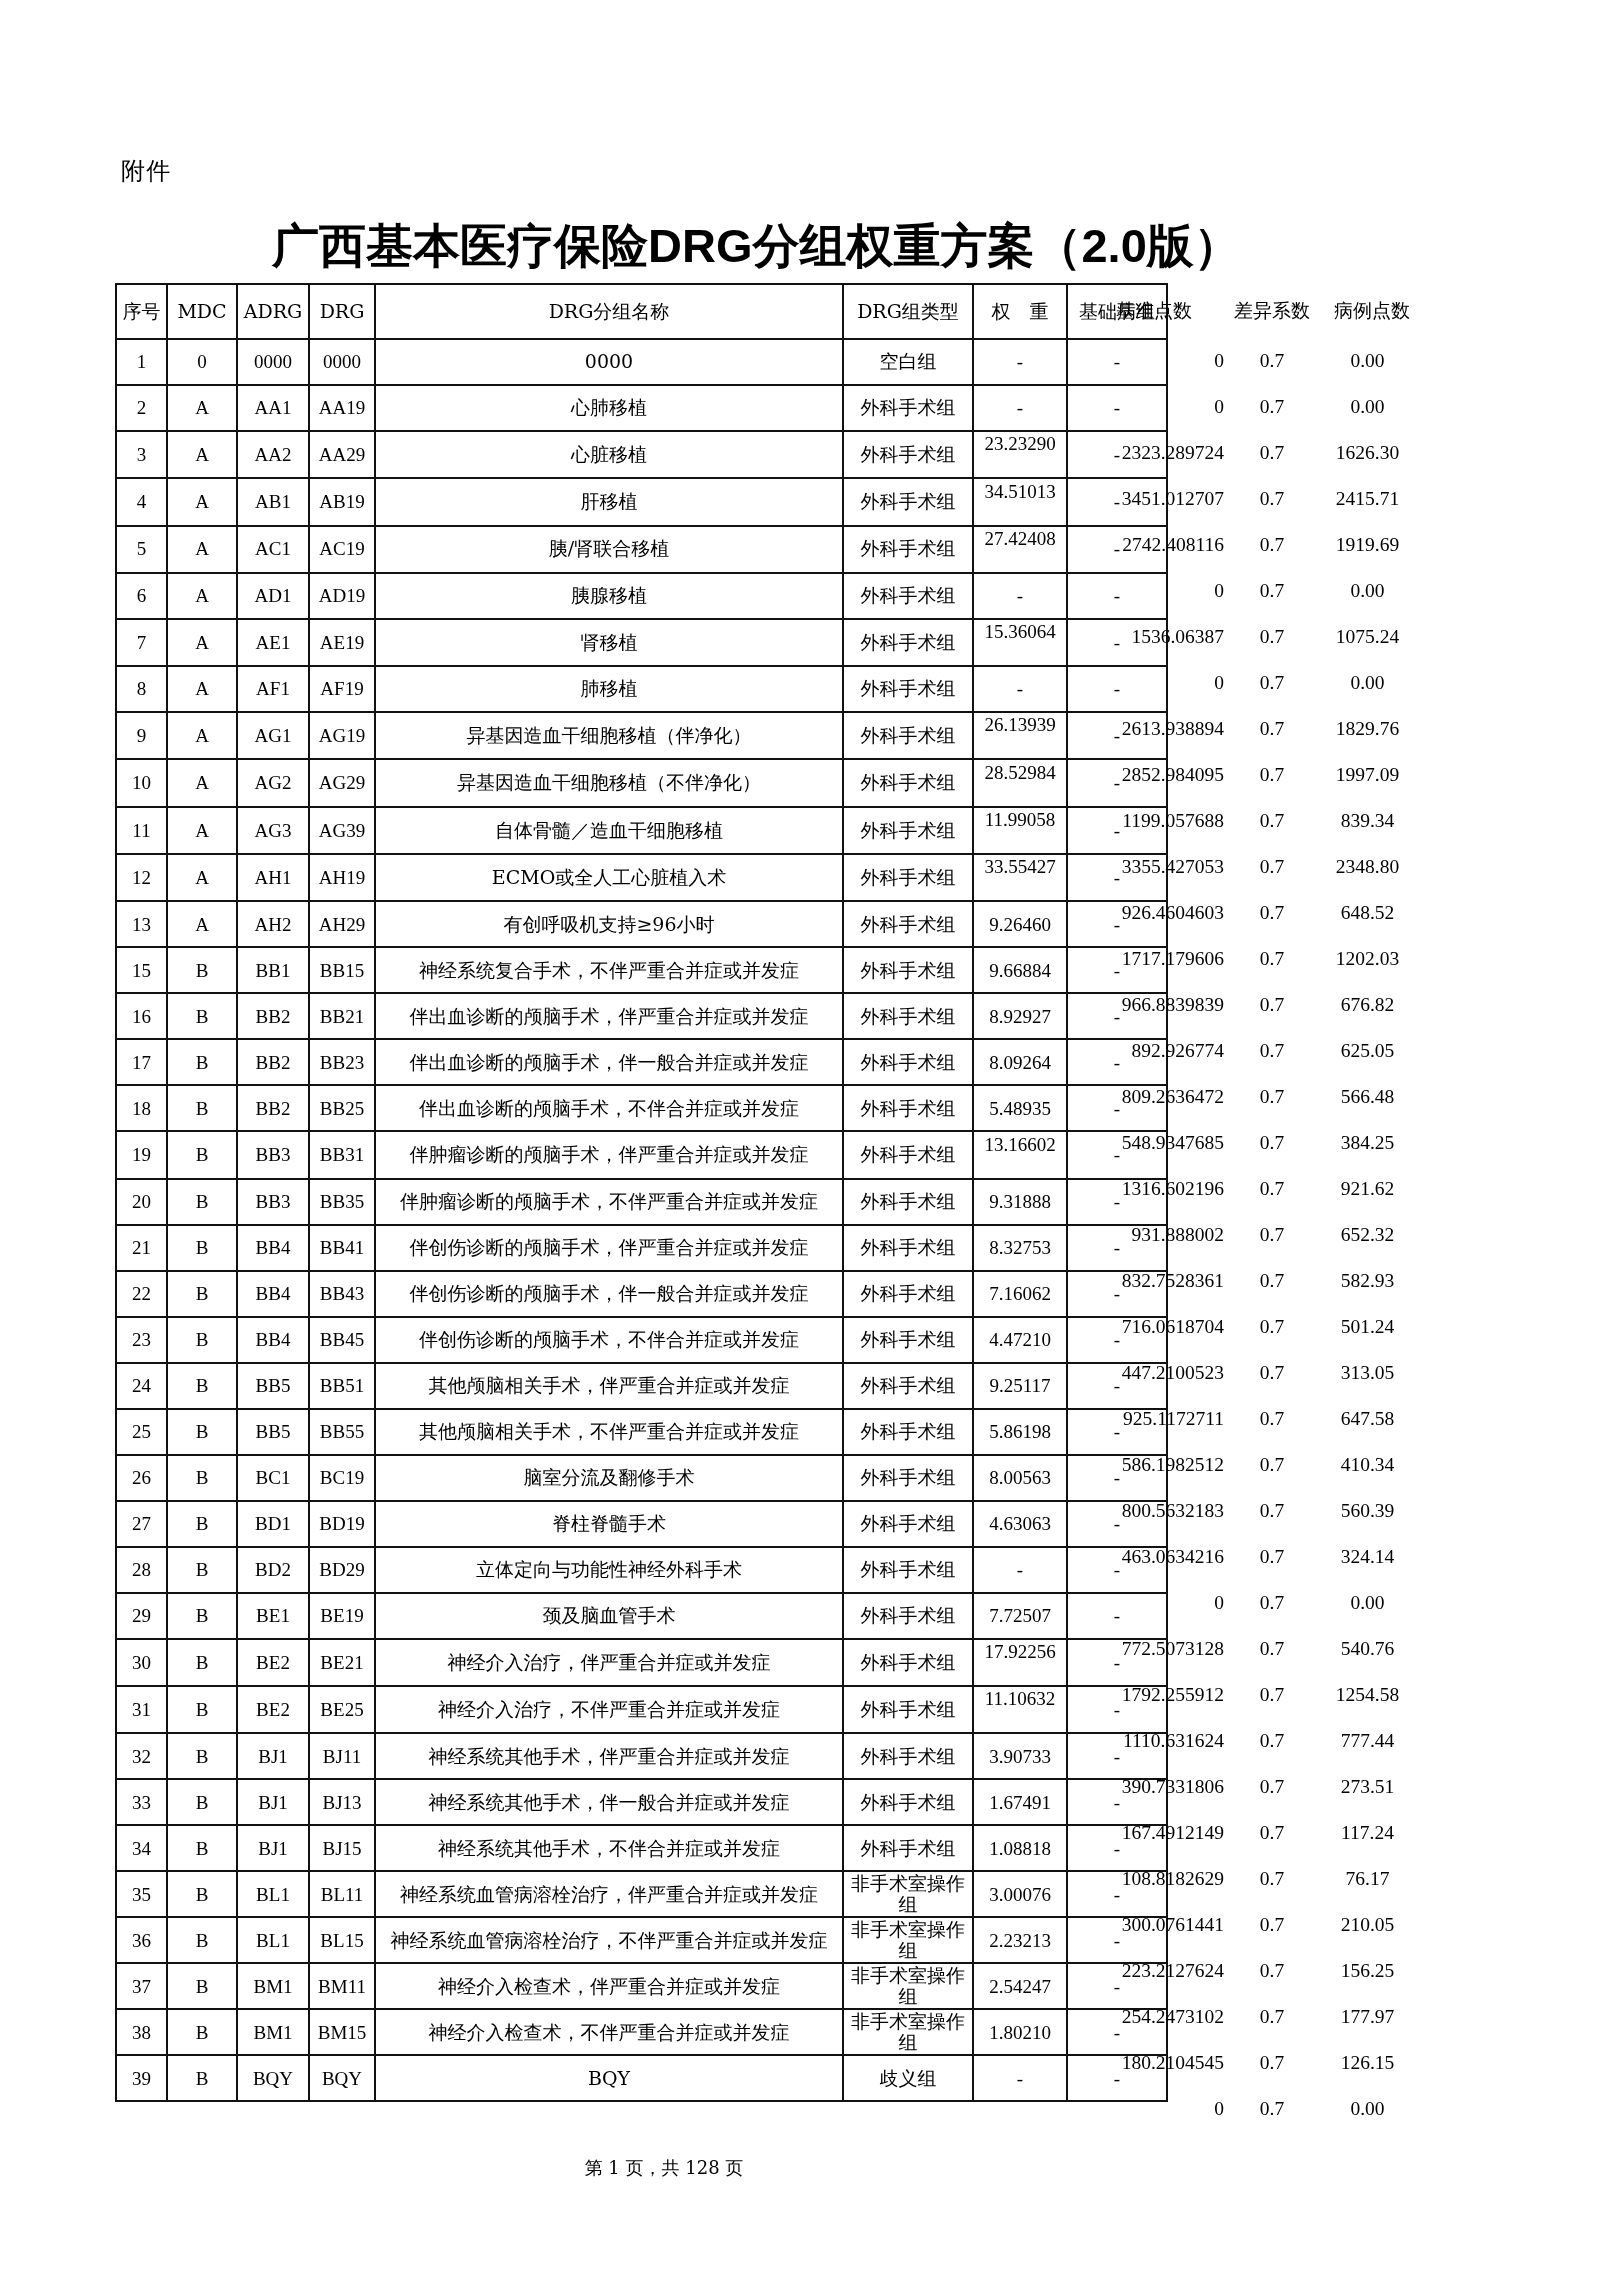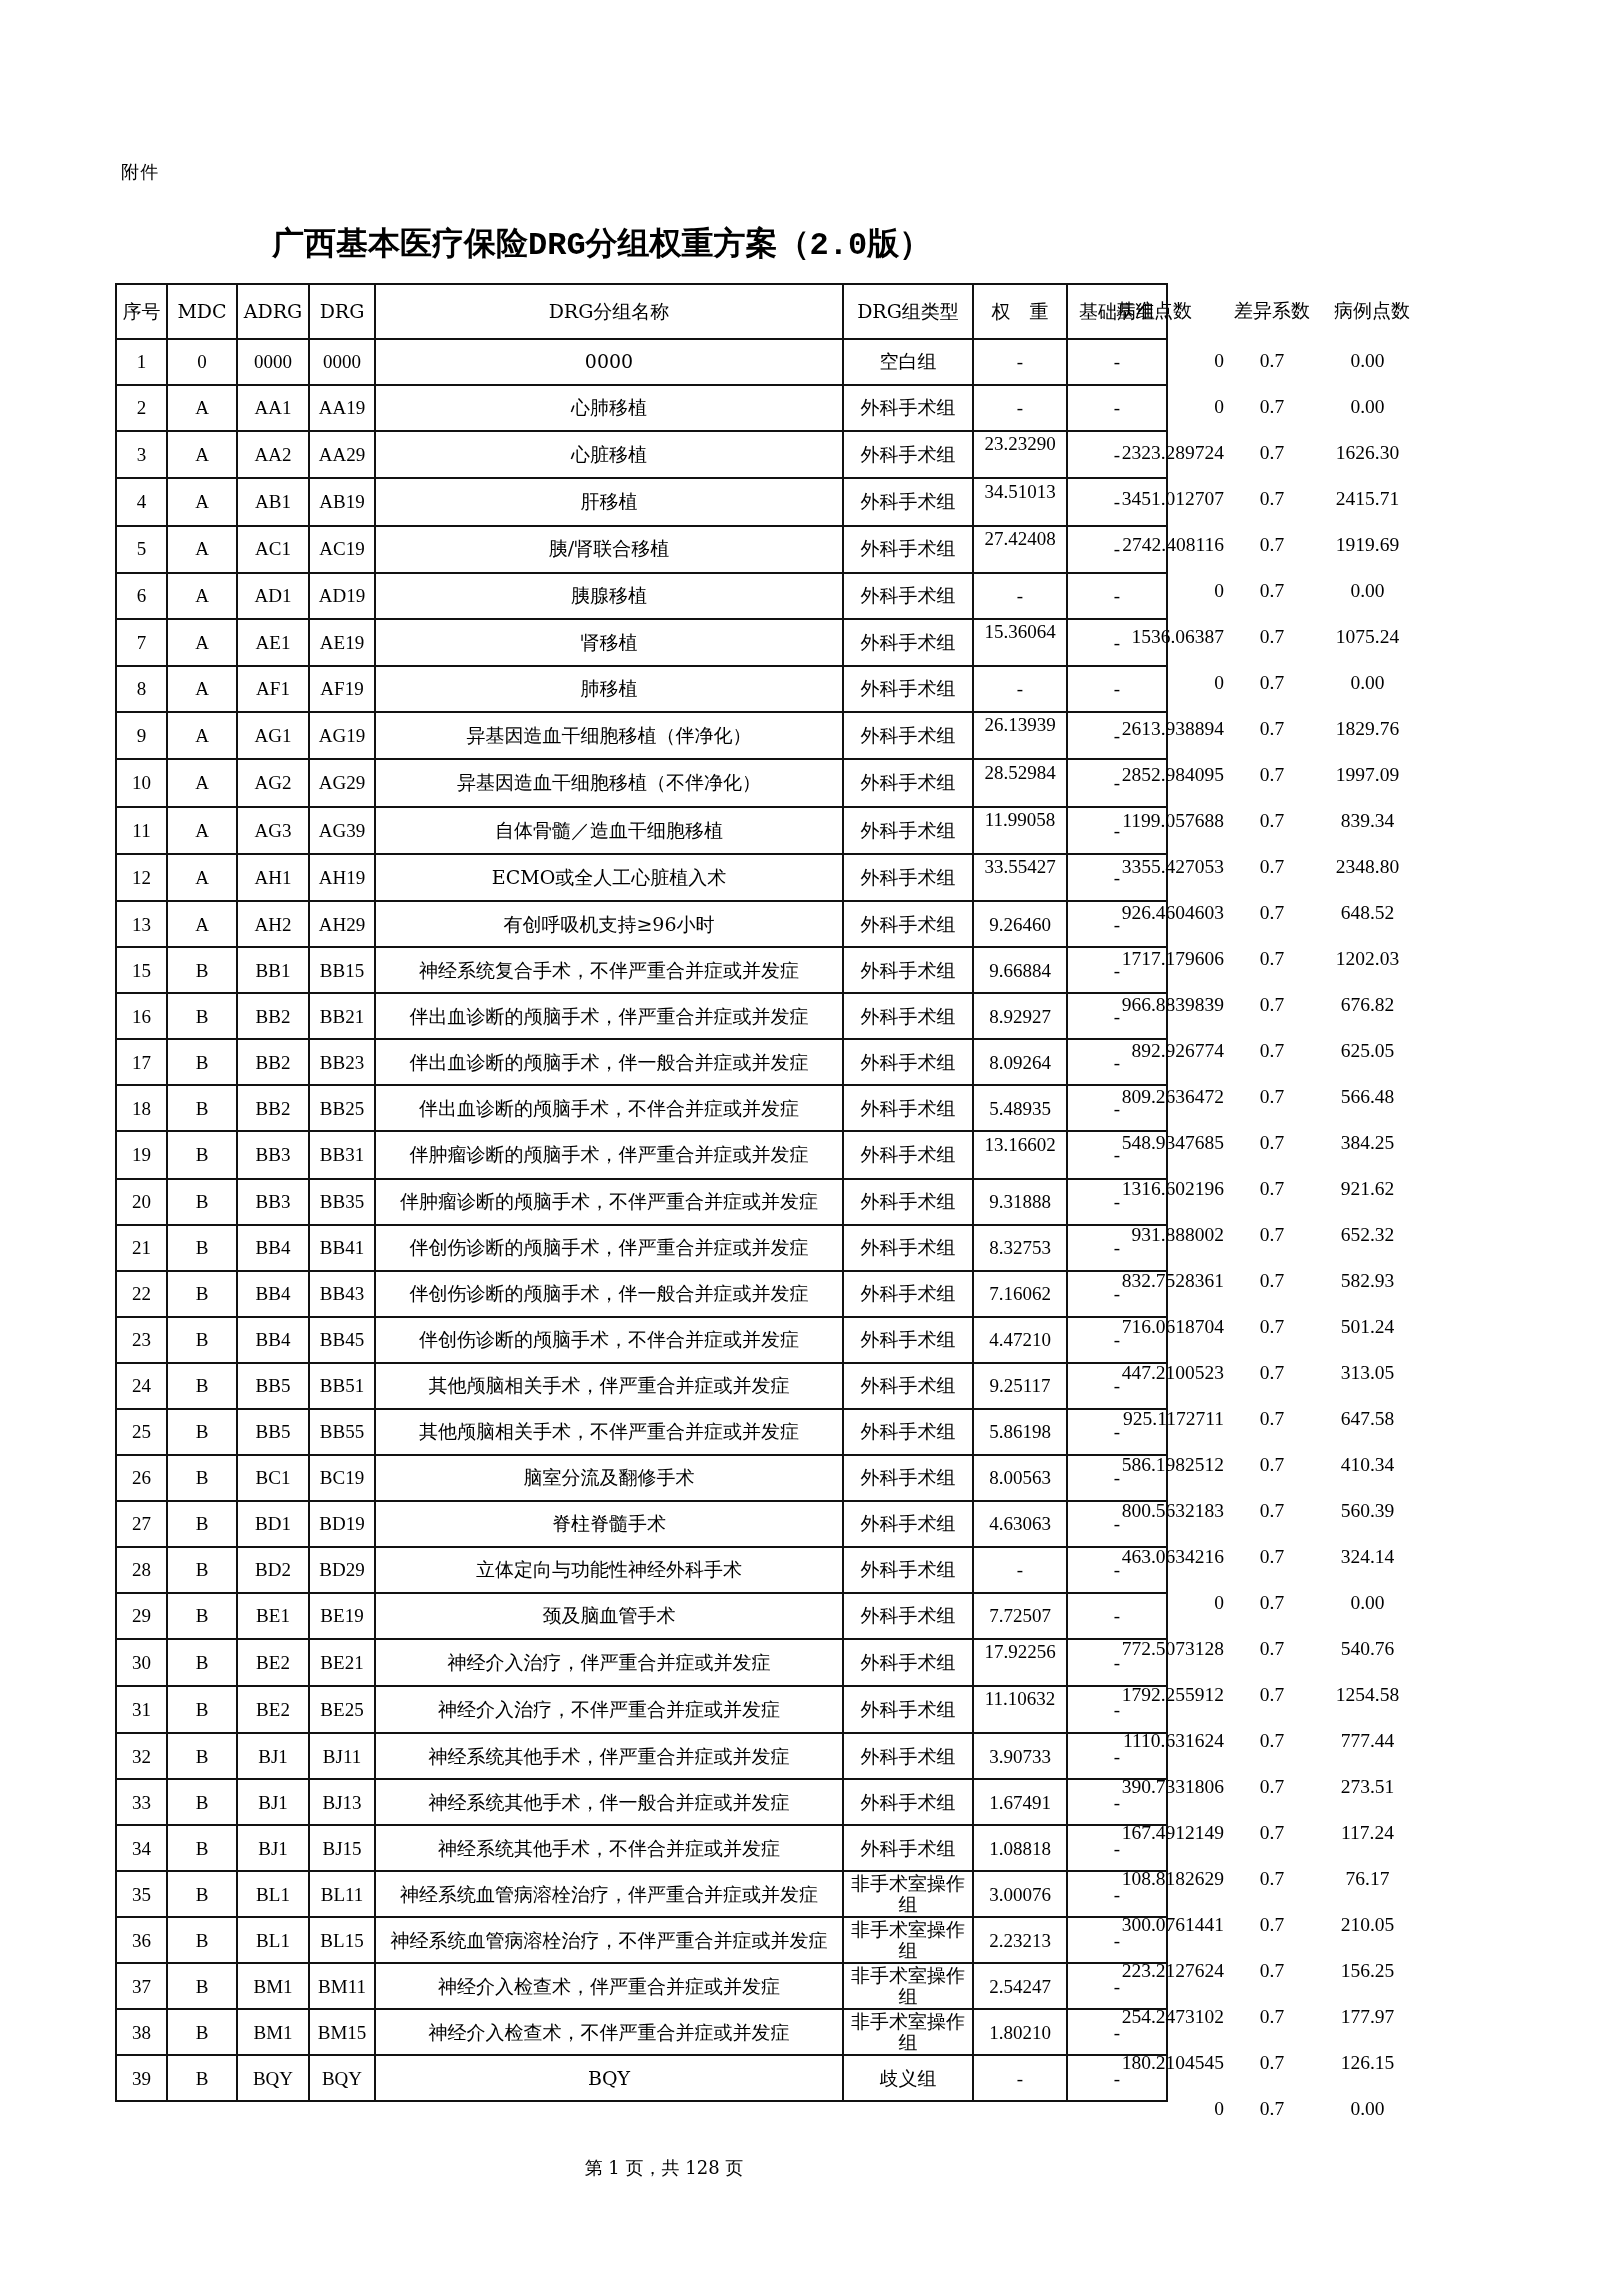--- a/index.html
+++ b/index.html
@@ -1,21 +1,21 @@
 <!DOCTYPE html>
 <html style="font-size:10.4px"><head>
 <meta charset="utf-8">
 <style>
   html, body { margin: 0; padding: 0; background: #ffffff; }
   body { width: 1616px; height: 2284px; position: relative; overflow: hidden;
          font-family: "DejaVu Serif", "Liberation Serif", serif; color: #000; }
-  .attach { position: absolute; left: 121px; top: 155px; font-size: 18px; line-height: 33px;
+  .attach { position: absolute; left: 121px; top: 155px; font-size: 24px; line-height: 33px;
             font-family: "DejaVu Serif", serif; letter-spacing: 1.3px; text-align: right; }
-  .title { position: absolute; left: 272px; top: 220px; font-size: 32px; line-height: 52px;
-           font-weight: bold; font-family: Liberation Mono, monospace; white-space: nowrap; }
+  .title { position: absolute; left: 272px; top: 220px; font-size: 47px; line-height: 52px;
+           font-weight: bold; font-family: Liberation Sans, sans-serif; white-space: nowrap; }
   table.grid { position: absolute; left: 115px; top: 283px; border-collapse: collapse; table-layout: fixed; padding-left: 23px; }
   table.grid td, table.grid th { border: 2px solid #111; padding: 0; font-weight: normal;
            font-size: 19px; line-height: 21.5px; text-align: center; vertical-align: middle;
            overflow: hidden; }
   table.grid th { height: 53px; font-family: "DejaVu Serif", serif; }
   table.grid td { height: 44px; }
   .num { font-family: "Liberation Serif", "DejaVu Serif", serif; font-size: 19.5px; }
   td.name { text-align: left; padding-left: 2.6px; font-family: "DejaVu Serif", serif; font-size: 19px; }
   td.type { font-size: 19px; margin-left: 44px; }
   td.weight { text-align: left; padding-left: 2.6px; }

